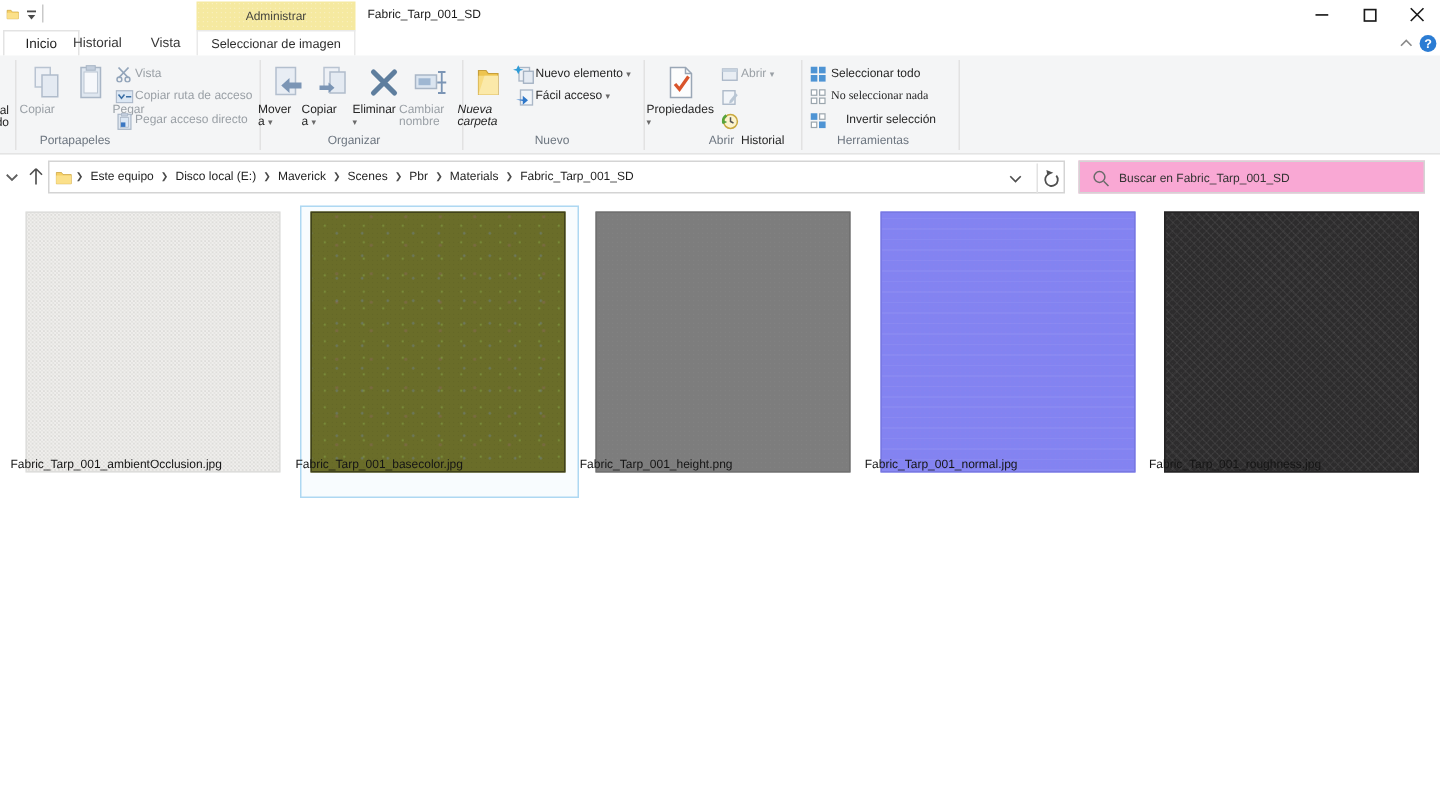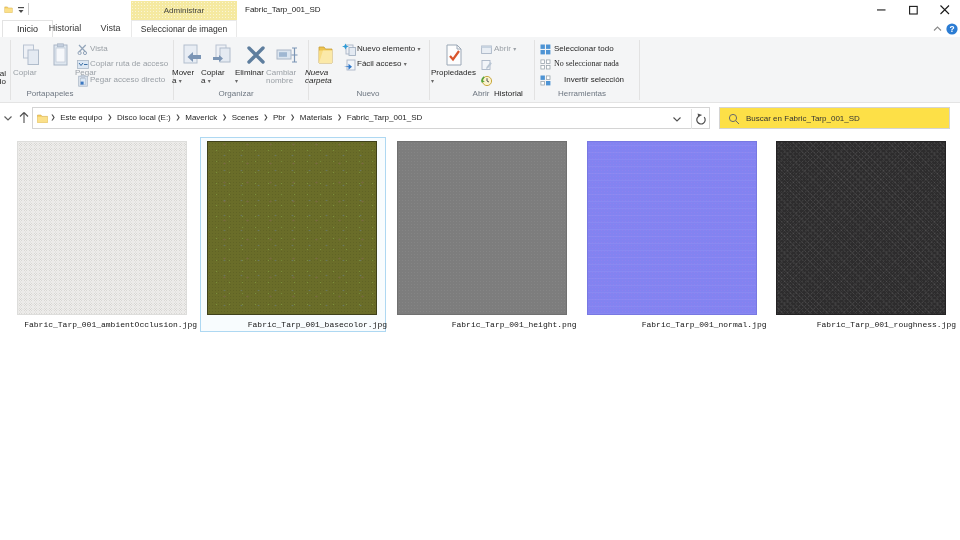--- a/index.html
+++ b/index.html
@@ -22,27 +22,27 @@
 .gsep{position:absolute;top:3px;width:1px;height:60px;background:#e2e2e2;}
 .glabel{position:absolute;top:51.5px;height:10px;line-height:10px;font-size:8px;color:#6d7680;text-align:center;}
 .biglabel{position:absolute;font-size:8px;line-height:8px;text-align:left;}
 .srow{position:absolute;font-size:8px;height:10px;line-height:10px;white-space:nowrap;}
 .dis{color:#9aa0a6;}
 .ena{color:#262626;}
 .dd{font-size:6px;color:#6a6a6a;}
 
 #addrrow{position:absolute;left:0;top:104px;width:960px;height:28px;background:#fff;}
 #addrbox{position:absolute;left:32px;top:3px;width:678px;height:22px;border:1px solid #d4d4d4;background:#fff;}
-#searchbox{position:absolute;left:719px;top:3px;width:231px;height:22px;border:1px solid #d4d4d4;background:#fde047;}
+#searchbox{position:absolute;left:719px;top:3px;width:231px;height:22px;border:1px solid #d4d4d4;background:#f9a8d4;}
 #crumbs{position:absolute;left:15px;top:0;height:20px;line-height:20px;font-size:8px;color:#1f1f1f;white-space:nowrap;}
 .csep{color:#4a4a4a;font-size:6px;padding:0 2.5px;position:relative;top:-1px;}
 
 #content{position:absolute;left:0;top:132px;width:960px;height:408px;background:#fff;}
 .tile{position:absolute;top:9px;width:170px;height:174px;}
-.tlabel{position:absolute;top:188px;width:190px;text-align:right;font-size:8px;color:#151515;font-family:Liberation Mono, monospace;}
+.tlabel{position:absolute;top:173px;width:190px;text-align:left;font-size:8px;color:#151515;}
 #selbox{position:absolute;left:200px;top:4.5px;width:186px;height:195px;background:#f8fcfe;border:1px solid #aed8f2;}
 
 .tex-ao{background-color:#f0efed;
  background-image:
   radial-gradient(rgba(148,148,142,.5) 22%, transparent 27%),
   radial-gradient(rgba(160,160,155,.38) 22%, transparent 27%);
  background-size:2.5px 2.5px;
  background-position:0 0, 1.25px 1.25px;
  border:1px solid #dddddb;}
 .tex-base{background-color:#6a6d29;

